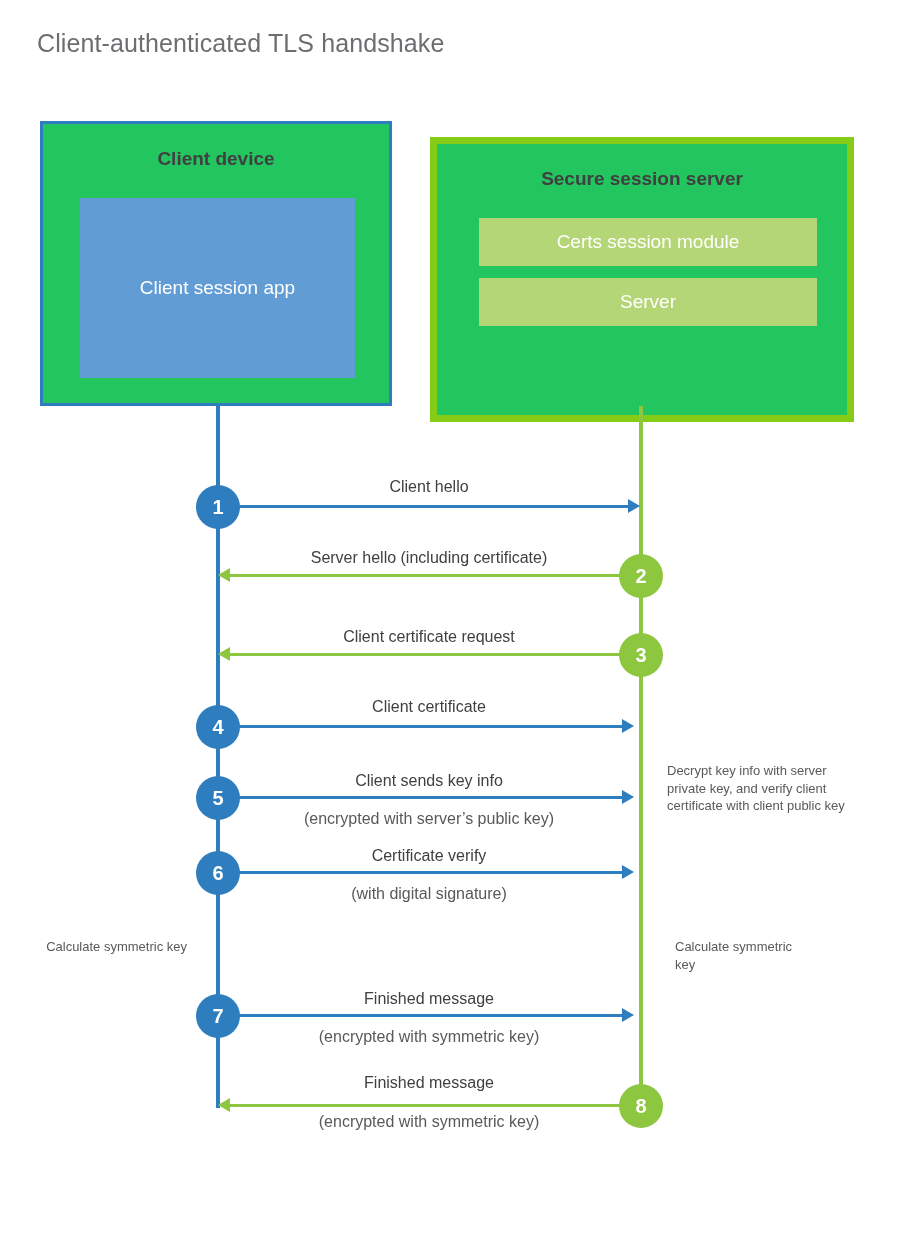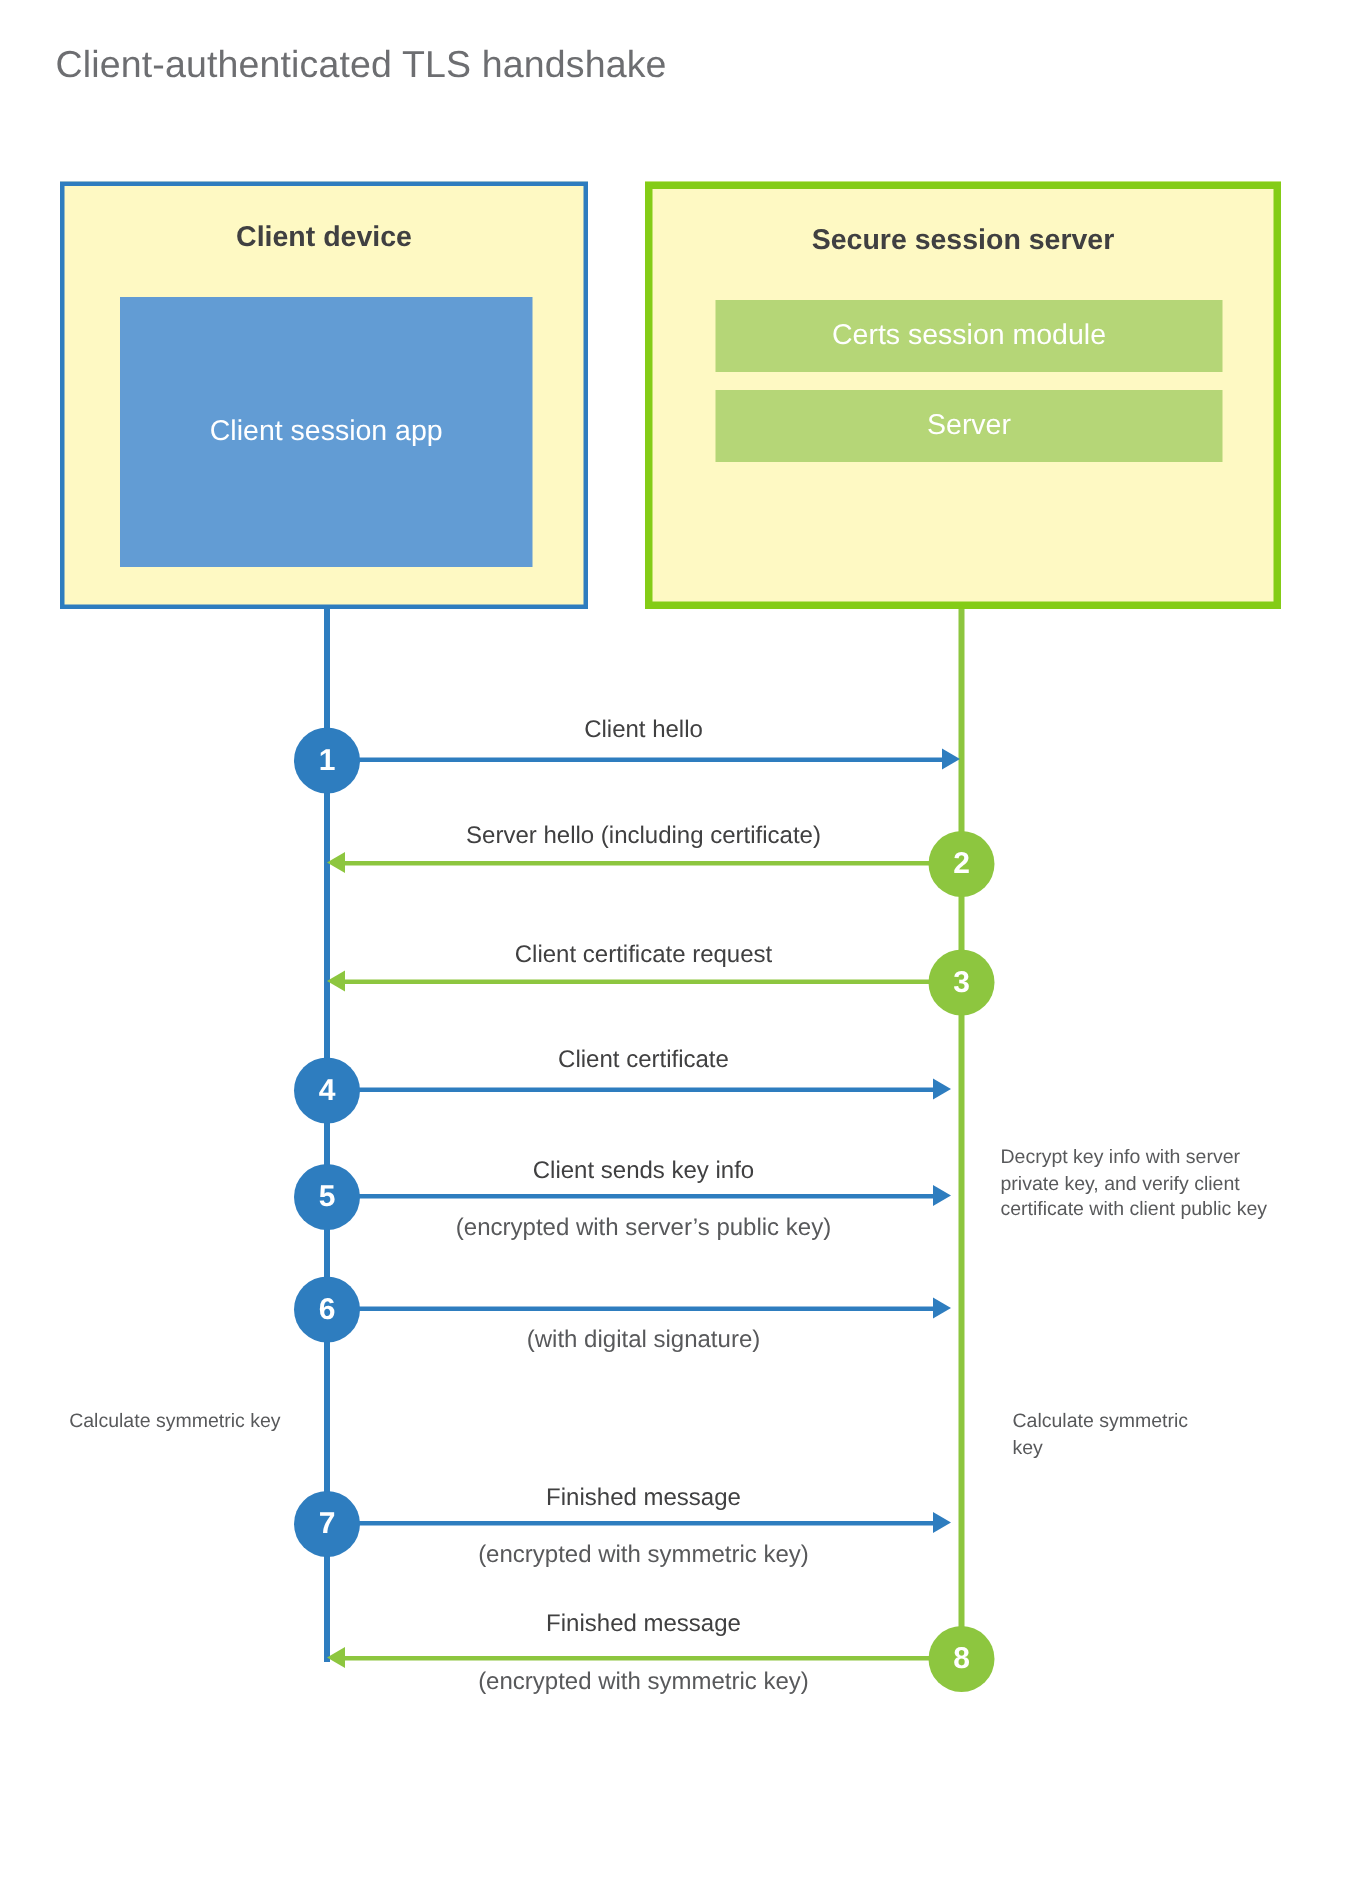--- a/index.html
+++ b/index.html
@@ -27,36 +27,36 @@
     font-size: 25px;
     font-weight: 400;
     color: #6d6e71;
     letter-spacing: 0.1px;
     white-space: nowrap;
   }
 
   
   .party-box {
     position: absolute;
-    background: #fef9c3;
+    background: #22c55e;
     box-sizing: border-box;
   }
   #client-box {
     left: 40px;
     top: 121px;
     width: 352px;
     height: 285px;
     border: 3px solid #2E7DBF;
   }
   #server-box {
     left: 430px;
-    top: 121px;
+    top: 137px;
     width: 424px;
     height: 285px;
-    border: 5px solid #84cc16;
+    border: 7px solid #84cc16;
   }
   .party-title {
     position: absolute;
     left: 0;
     right: 0;
     top: 24px;
     text-align: center;
     font-size: 19px;
     font-weight: bold;
     color: #404041;
@@ -220,20 +220,21 @@
   <div class="arrow-line blue" style="left:218px; top:725px; width:404px;"></div>
   <div class="arrow-head right blue" style="left:622px; top:719px;"></div>
   <div class="step-circle client" style="top:705px;">4</div>
 
   <div class="msg-label" style="left:218px; top:772px; width:422px;">Client sends key info</div>
   <div class="arrow-line blue" style="left:218px; top:796px; width:404px;"></div>
   <div class="arrow-head right blue" style="left:622px; top:790px;"></div>
   <div class="msg-sublabel" style="left:218px; top:810px; width:422px;">(encrypted with server’s public key)</div>
   <div class="step-circle client" style="top:776px;">5</div>
 
+  <div class="msg-label" style="left:218px; top:847px; width:422px;">Certificate verify</div>
   <div class="arrow-line blue" style="left:218px; top:871px; width:404px;"></div>
   <div class="arrow-head right blue" style="left:622px; top:865px;"></div>
   <div class="msg-sublabel" style="left:218px; top:885px; width:422px;">(with digital signature)</div>
   <div class="step-circle client" style="top:851px;">6</div>
 
   <div class="msg-label" style="left:218px; top:990px; width:422px;">Finished message</div>
   <div class="arrow-line blue" style="left:218px; top:1014px; width:404px;"></div>
   <div class="arrow-head right blue" style="left:622px; top:1008px;"></div>
   <div class="msg-sublabel" style="left:218px; top:1028px; width:422px;">(encrypted with symmetric key)</div>
   <div class="step-circle client" style="top:994px;">7</div>

